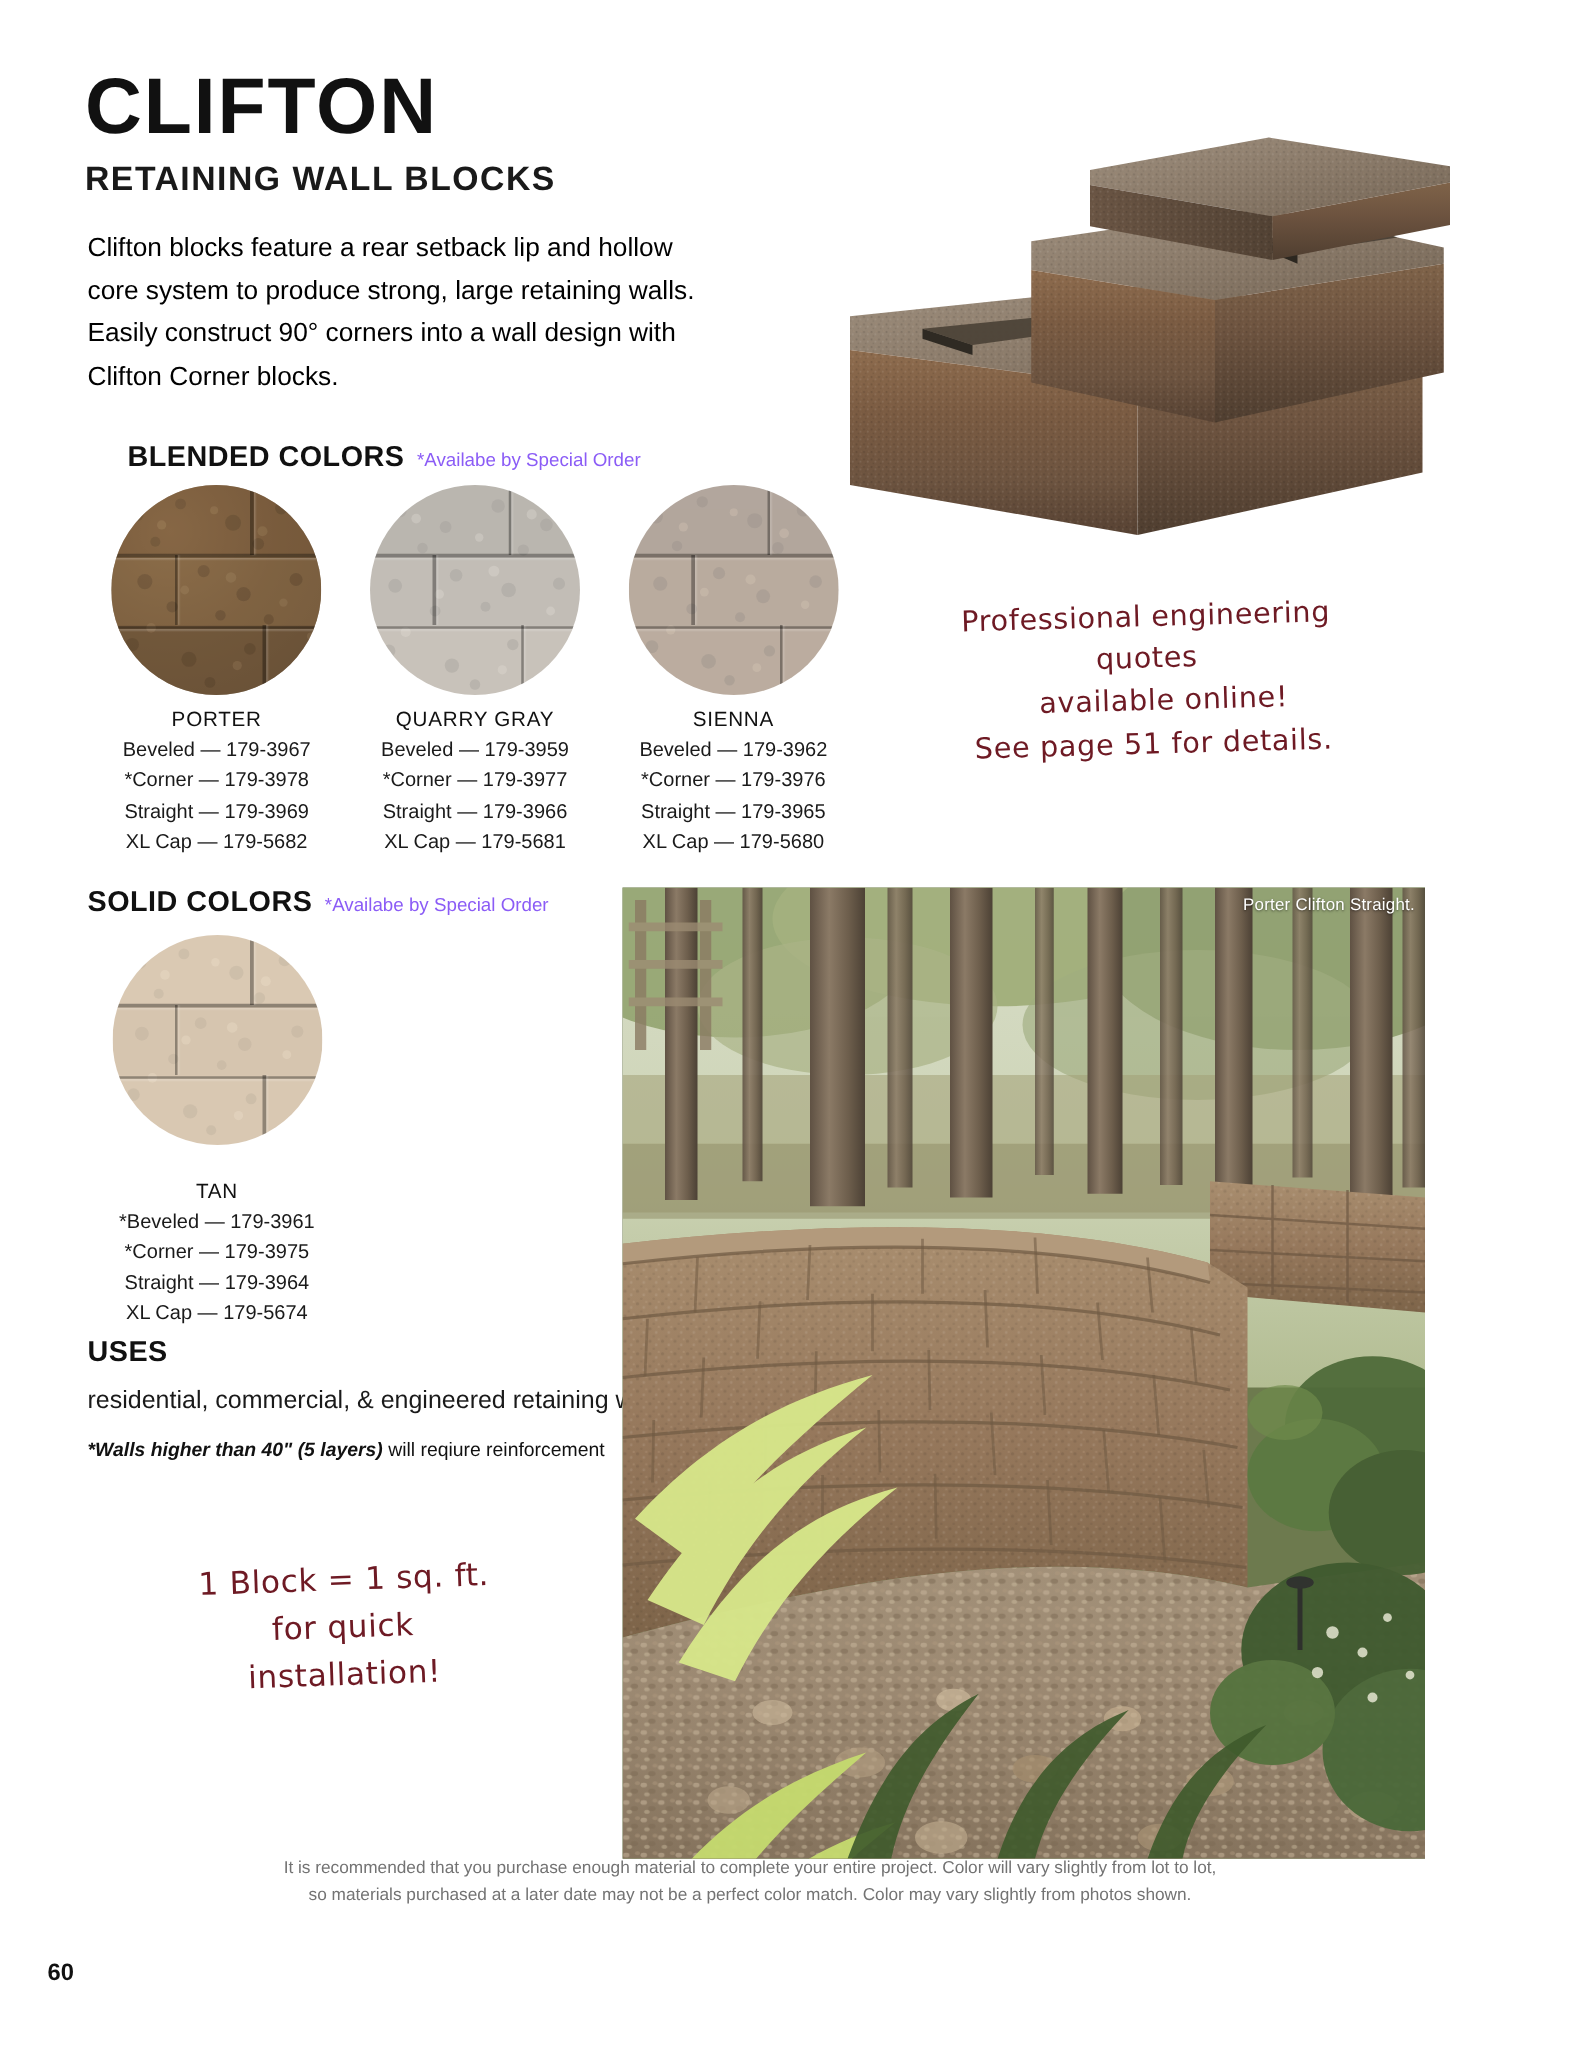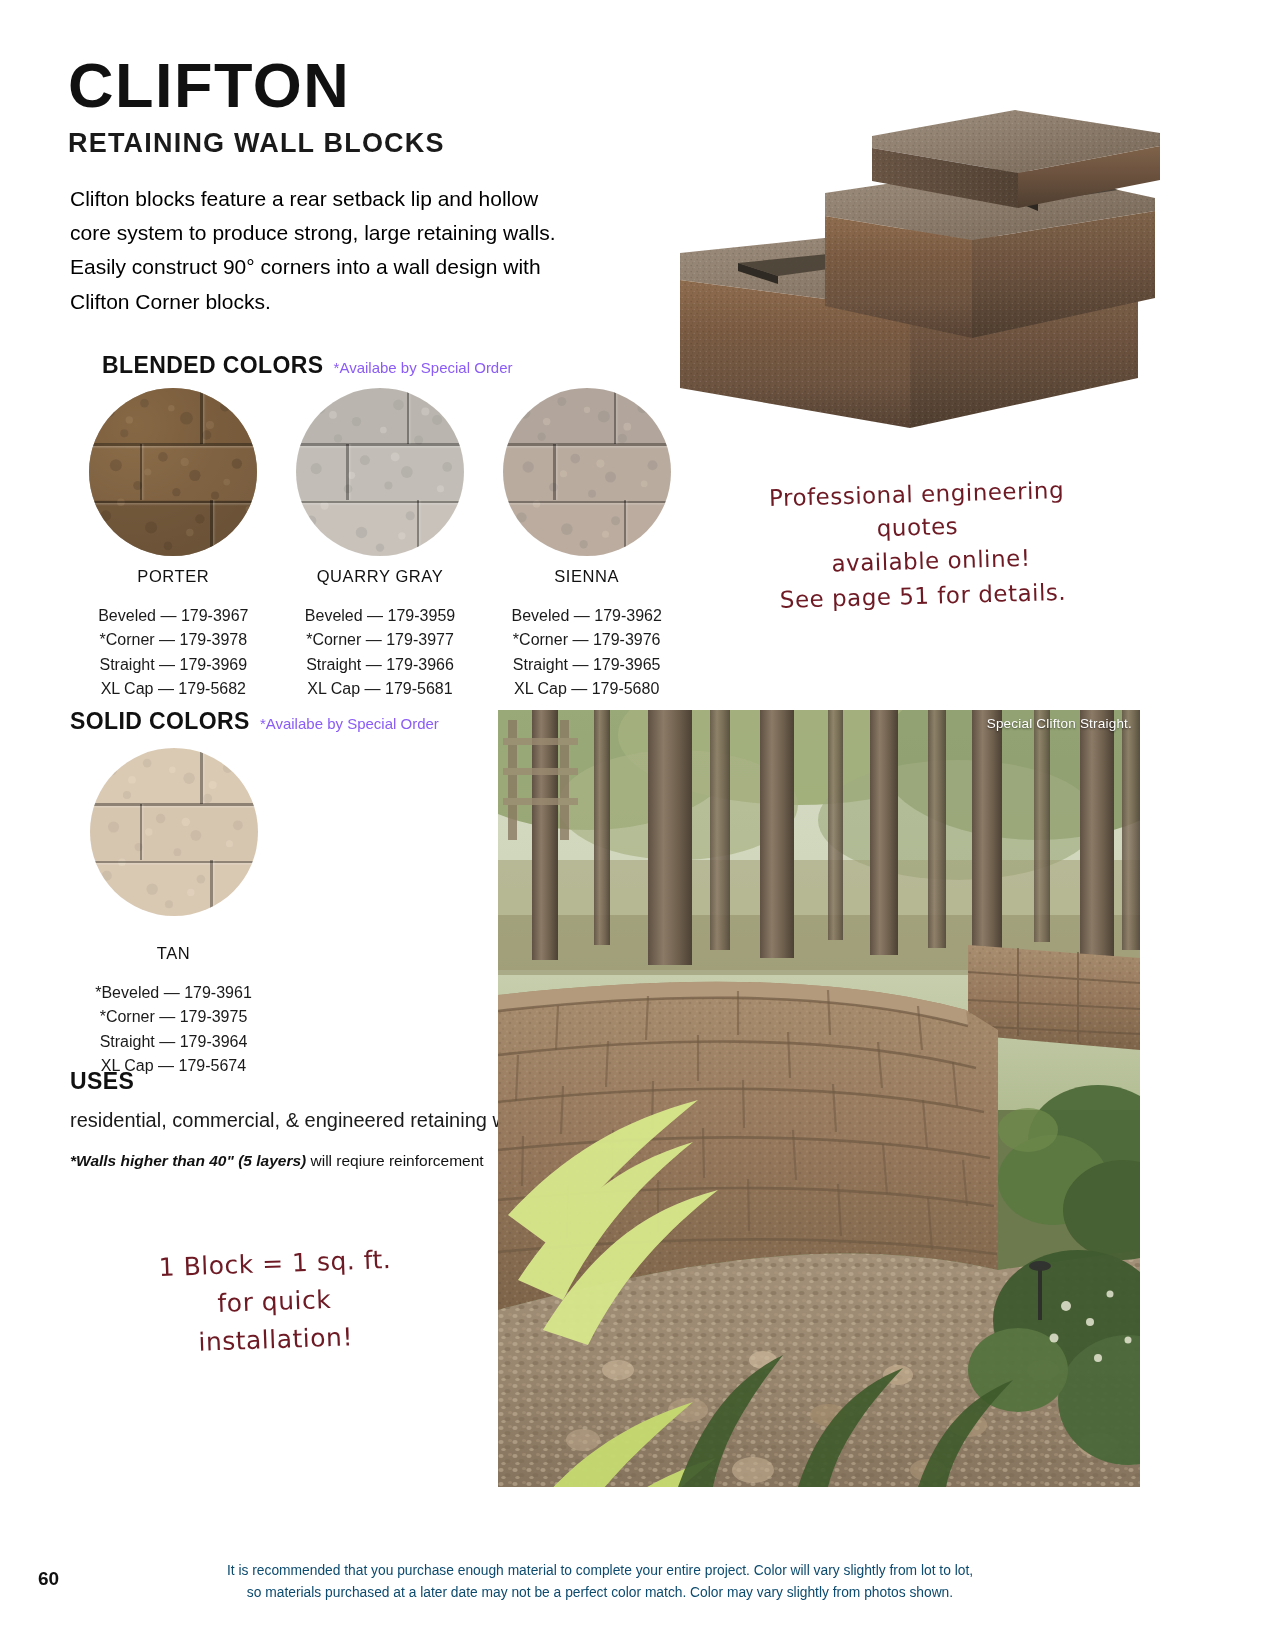--- a/index.html
+++ b/index.html
@@ -85,21 +85,21 @@
     position: absolute; width: 2.5px; height: 33.4%;
     background: rgba(0,0,0,0.34);
     box-shadow: 1.5px 0 1.5px rgba(255,255,255,0.18);
   }
   .grain { position: absolute; inset: 0; opacity: .55; }
 
   .swatch-name {
     margin-top: 11px;
     font-size: 16.5px; font-weight: 400; letter-spacing: 0.6px; color: #111;
   }
-  .sku-list { margin-top: 18px; text-align: center; }
+  .sku-list { margin-top: 3px; text-align: center; }
   .sku-list div {
     font-size: 16px; font-weight: 400; line-height: 1.52; color: #1a1a1a;
     white-space: nowrap;
   }
 
   
   .solid-wrap { position: absolute; left: 70px; top: 748px; width: 207px; }
   .solid-wrap .swatch { width: 168px; height: 168px; margin: 0 auto; }
   .solid-wrap .swatch-name, .solid-wrap .sku-list { text-align: center; }
   .solid-wrap .swatch-name { display:block; text-align:center; margin-top: 28px; }
@@ -153,22 +153,22 @@
   }
   .photo-caption {
     position: absolute; right: 8px; top: 6px;
     font-size: 13.5px; color: #ffffff; z-index: 40;
     text-shadow: 0 1px 2px rgba(0,0,0,.55);
     letter-spacing: .2px;
   }
 
   
   .footer-note {
-    position: absolute; left: 150px; top: 1560px; width: 900px;
-    text-align: center; font-size: 13.8px; line-height: 1.58; color: #0c4a6e;
+    position: absolute; left: 150px; top: 1483px; width: 900px;
+    text-align: center; font-size: 13.8px; line-height: 1.58; color: #737373;
   }
   .page-num {
     position: absolute; left: 38px; top: 1568px;
     font-size: 19px; font-weight: 700; color: #111;
   }
 </style>
 </head>
 <body>
 
 <div class="page">
@@ -701,21 +701,21 @@
         <path d="M180 777 C 205 710, 235 670, 285 645 C 250 690, 225 730, 215 777 Z"></path>
         <path d="M300 777 C 320 715, 355 678, 405 658 C 365 700, 340 738, 330 777 Z"></path>
         <path d="M420 777 C 440 720, 470 688, 515 670 C 480 706, 455 742, 448 777 Z"></path>
       </g>
 
       <g opacity="0.9">
         <rect x="540" y="560" width="4" height="50" fill="#2c2c2c"></rect>
         <ellipse cx="542" cy="556" rx="11" ry="5" fill="#2f2f2f"></ellipse>
       </g>
     </svg>
-    <div class="photo-caption">Special Clifton Straight.</div>
+    <div class="photo-caption">Porter Clifton Straight.</div>
   </div>
 
   <div class="page-num">60</div>
   <div class="footer-note">
     <div>It is recommended that you purchase enough material to complete your entire project. Color will vary slightly from lot to lot,</div>
     <div>so materials purchased at a later date may not be a perfect color match. Color may vary slightly from photos shown.</div>
   </div>
 
 </div>
 

